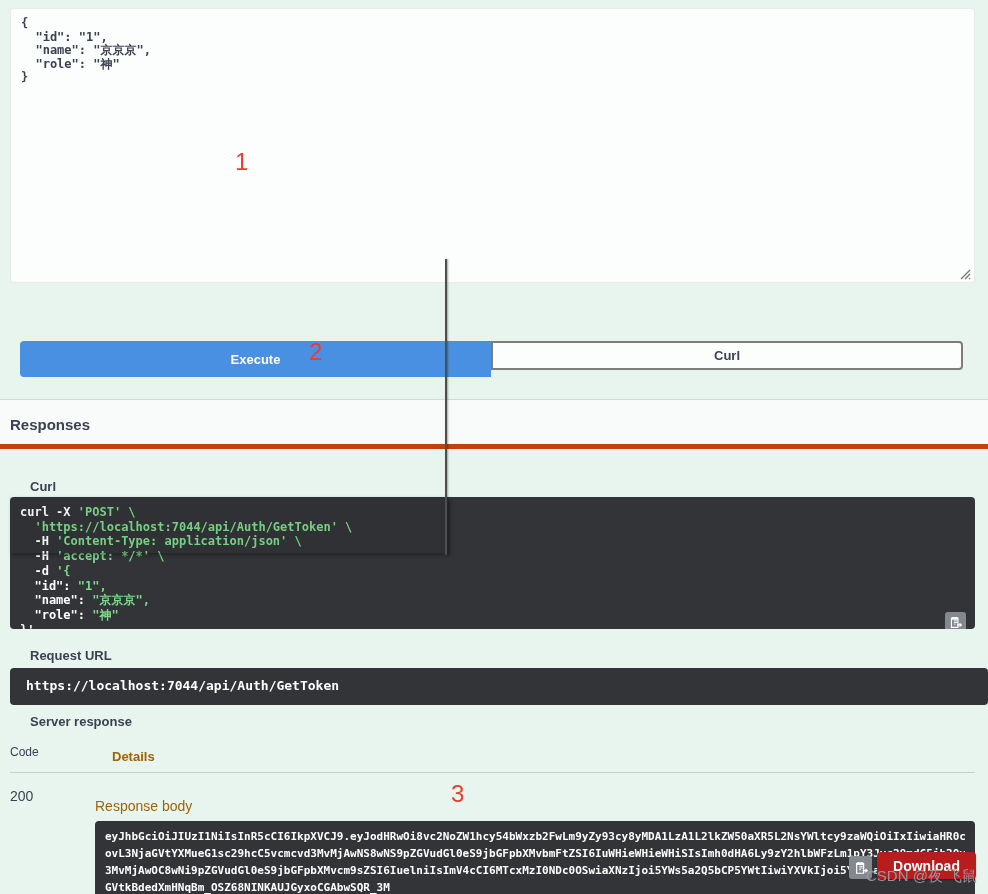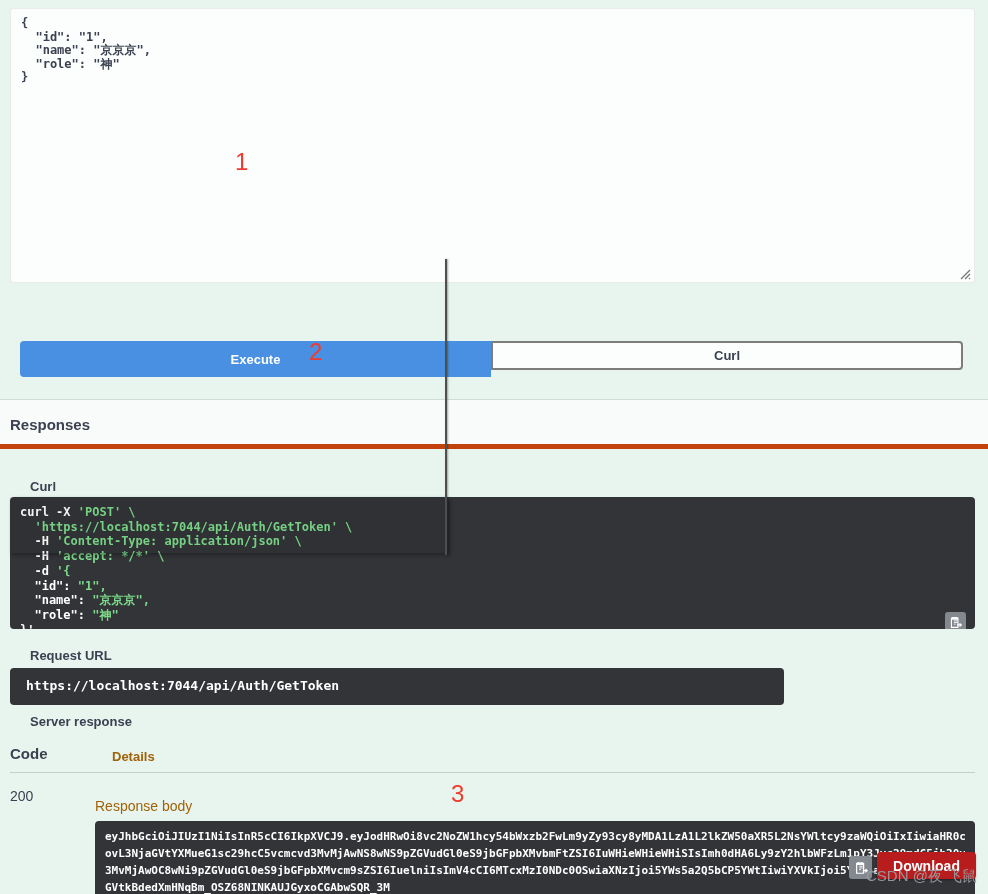--- a/index.html
+++ b/index.html
@@ -46,27 +46,27 @@
     background:#333438; border-radius:4px; padding:8px 10px; overflow:hidden; }
   .cl { white-space:pre; font-family:"DejaVu Sans Mono", monospace; font-size:12px;
     font-weight:600; line-height:14.7px; color:#fff; }
   .cl .str { color:#7ddc8b; }
   .copy-btn { position:absolute; width:21px; height:21px; background:#84898f;
     border:none; border-radius:3px; display:flex; align-items:center; justify-content:center;
     cursor:pointer; }
   .copy-btn-curl { left:935px; top:115px; }
 
   
-  .url-block { position:absolute; left:10px; top:668px; width:774px; height:37px;
+  .url-block { position:absolute; left:10px; top:668px; width:978px; height:37px;
     background:#333438; border-radius:4px; }
   .url-block .url-text { display:block; padding:10px 0 0 16px;
     font-family:"DejaVu Sans Mono", monospace; font-size:13px; font-weight:600; color:#fff; }
 
   
-  .code-header { position:absolute; left:10px; top:745px; font-size:15px; font-weight:bold; color:#3b4151; }
+  .code-header { position:absolute; left:10px; top:745px; font-size:12px; font-weight:normal; color:#3b4151; }
   .details-header { position:absolute; left:81px; top:749px; font-size:13px; font-weight:bold; color:#a16207;margin-left:31px; }
   .table-divider { position:absolute; left:10px; top:772px; width:965px; height:1px; background:#c6cfc9; }
   .code-value { position:absolute; left:10px; top:788px; font-size:14px; color:#3b4151; }
   .respbody-label { position:absolute; left:95px; top:798px; font-size:14px; font-weight:normal; color:#a16207; }
 
   
   .token-block { position:absolute; left:95px; top:821px; width:880px; height:84px;
     background:#333438; border-radius:4px; padding:8px 10px; overflow:hidden; }
   .tl { white-space:pre; overflow:hidden; font-family:"DejaVu Sans Mono", monospace;
     font-size:11px; font-weight:600; line-height:16.9px; color:#fff; }

